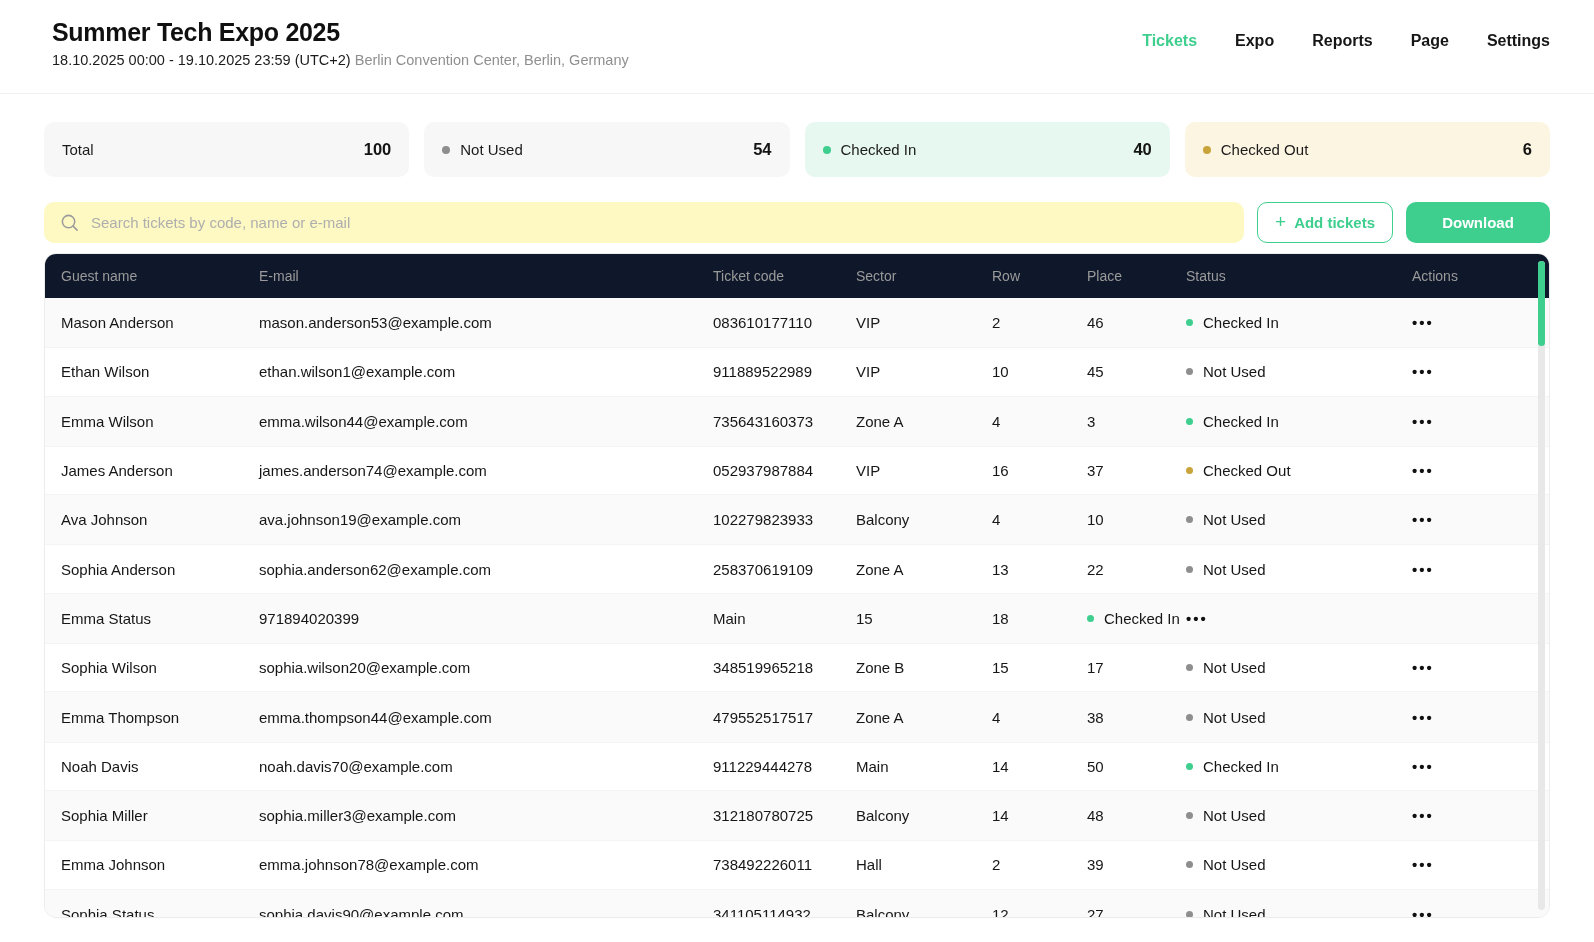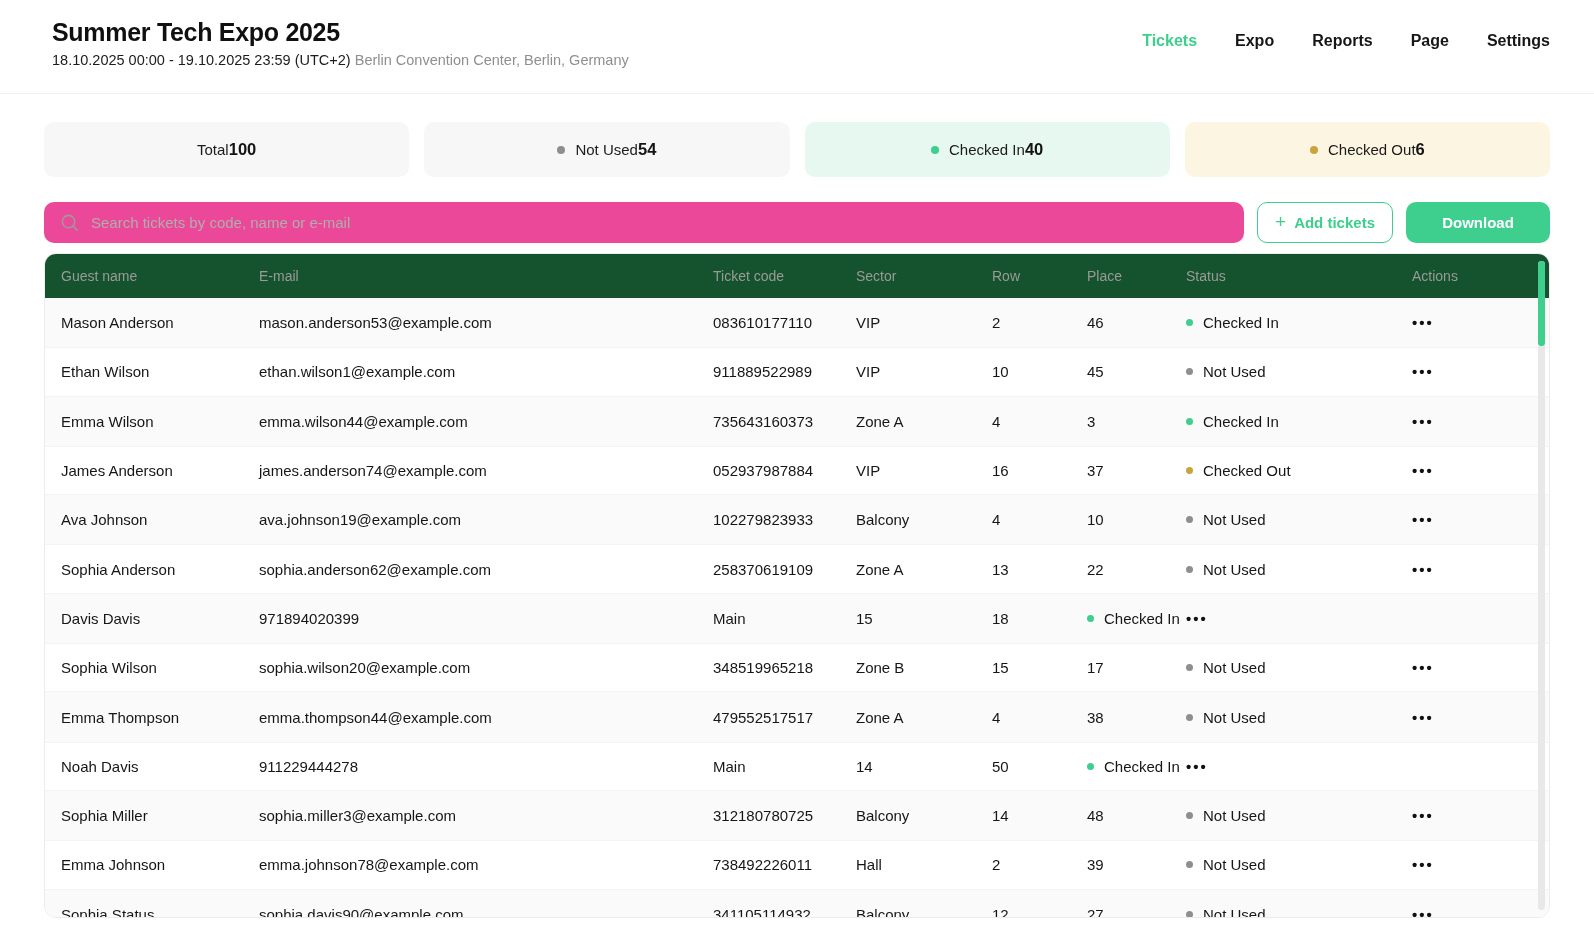--- a/index.html
+++ b/index.html
@@ -13,48 +13,48 @@
   .event-sub { margin-top: 5px; font-size: 14.5px; }
   .event-dates { color: #1c1c1c; margin-top: 28px; }
   .event-location { color: #8f8f8f; }
   .main-nav { display: flex; gap: 38px; margin-top: 14px; }
   .nav-item { font-size: 16px; font-weight: 600; color: #161616; cursor: pointer; }
   .nav-item.active { color: #3ece8e; }
 
   
   .stats-row { display: flex; gap: 15px; padding: 28px 44px 0 44px; }
   .stat-card { flex: 1; height: 55px; border-radius: 10px; display: flex;
-    align-items: center; justify-content: center; padding: 0 18px; }
+    align-items: center; justify-content: space-between; padding: 0 18px; }
   .stat-left { display: flex; align-items: center; gap: 10px; }
   .stat-dot { width: 8px; height: 8px; border-radius: 50%; }
   .stat-label { font-size: 15px; color: #1b1b1b; }
   .stat-value { font-size: 16.5px; font-weight: 700; color: #141414; }
 
   
   .toolbar { display: flex; gap: 13px; padding: 25px 44px 0 44px; align-items: center; }
-  .search-box { flex: 1; height: 41px; background: #ec4899; border-radius: 10px;
+  .search-box { flex: 1; height: 41px; background: #fef9c3; border-radius: 10px;
     display: flex; align-items: center; padding: 0 16px; gap: 12px; }
   .search-box svg { flex: 0 0 auto; }
   .search-input { border: none; outline: none; background: transparent; flex: 1;
     font-size: 15px; color: #333; font-family: inherit; }
   .search-input::placeholder { color: #aeaeae; }
   .btn { height: 41px; border-radius: 10px; font-size: 15px; font-weight: 600;
     display: flex; align-items: center; justify-content: center; cursor: pointer;
     font-family: inherit; }
   .btn-add { width: 136px; background: #ffffff; border: 1.5px solid #3ece8e; color: #3ece8e; gap: 8px; }
   .btn-add .plus { font-size: 19px; font-weight: 500; line-height: 1; margin-top: -2px; }
   .btn-download { width: 144px; background: #3ece8e; border: none; color: #ffffff; }
 
   
   .table-wrap { position: relative; margin: 10px 44px 0 44px; height: 665px;
     border: 1px solid #ececec; border-radius: 12px; overflow: hidden; background: #fff; }
   .tgrid { display: grid;
     grid-template-columns: 198px 454px 143px 136px 95px 99px 226px 1fr;
     align-items: center; padding: 0 16px; }
-  .thead { height: 44px; font-size: 14px; color: #9a9a9a; background: #14532d; }
+  .thead { height: 44px; font-size: 14px; color: #9a9a9a; background: #0f172a; }
   .trow { height: 49.3px; font-size: 15px; color: #161616; }
   .trow:nth-child(odd) { background: #fafafa; }
   .trow:nth-child(even) { background: #ffffff; border-top: 1px solid #f4f4f4; border-bottom: 1px solid #f4f4f4; }
   .cell-name { font-weight: 500; }
   .status-cell { display: flex; align-items: center; gap: 10px; }
   .status-dot { width: 7px; height: 7px; border-radius: 50%; flex: 0 0 auto; }
   .actions-cell { letter-spacing: 2px; font-weight: 700; font-size: 15px; color: #111;
     cursor: pointer; }
 
   
@@ -215,21 +215,21 @@
         <div>Zone A</div>
         <div>13</div>
         <div>22</div>
         <div class="status-cell">
           <span class="status-dot" style="background: rgb(142, 142, 142);"></span>
           <span>Not Used</span>
         </div>
         <div class="actions-cell">•••</div>
       </div>
       <div class="tgrid trow">
-        <div class="cell-name">Davis Davis</div>
+        <div class="cell-name">Emma Status</div>
         <div>971894020399</div>
         <div>Main</div>
         <div>15</div>
         <div>18</div>
         <div class="status-cell">
           <span class="status-dot" style="background: rgb(62, 206, 142);"></span>
           <span>Checked In</span>
         </div>
         <div class="actions-cell">•••</div>
       </div>
@@ -254,20 +254,21 @@
         <div>4</div>
         <div>38</div>
         <div class="status-cell">
           <span class="status-dot" style="background: rgb(142, 142, 142);"></span>
           <span>Not Used</span>
         </div>
         <div class="actions-cell">•••</div>
       </div>
       <div class="tgrid trow">
         <div class="cell-name">Noah Davis</div>
+        <div>noah.davis70@example.com</div>
         <div>911229444278</div>
         <div>Main</div>
         <div>14</div>
         <div>50</div>
         <div class="status-cell">
           <span class="status-dot" style="background: rgb(62, 206, 142);"></span>
           <span>Checked In</span>
         </div>
         <div class="actions-cell">•••</div>
       </div>

